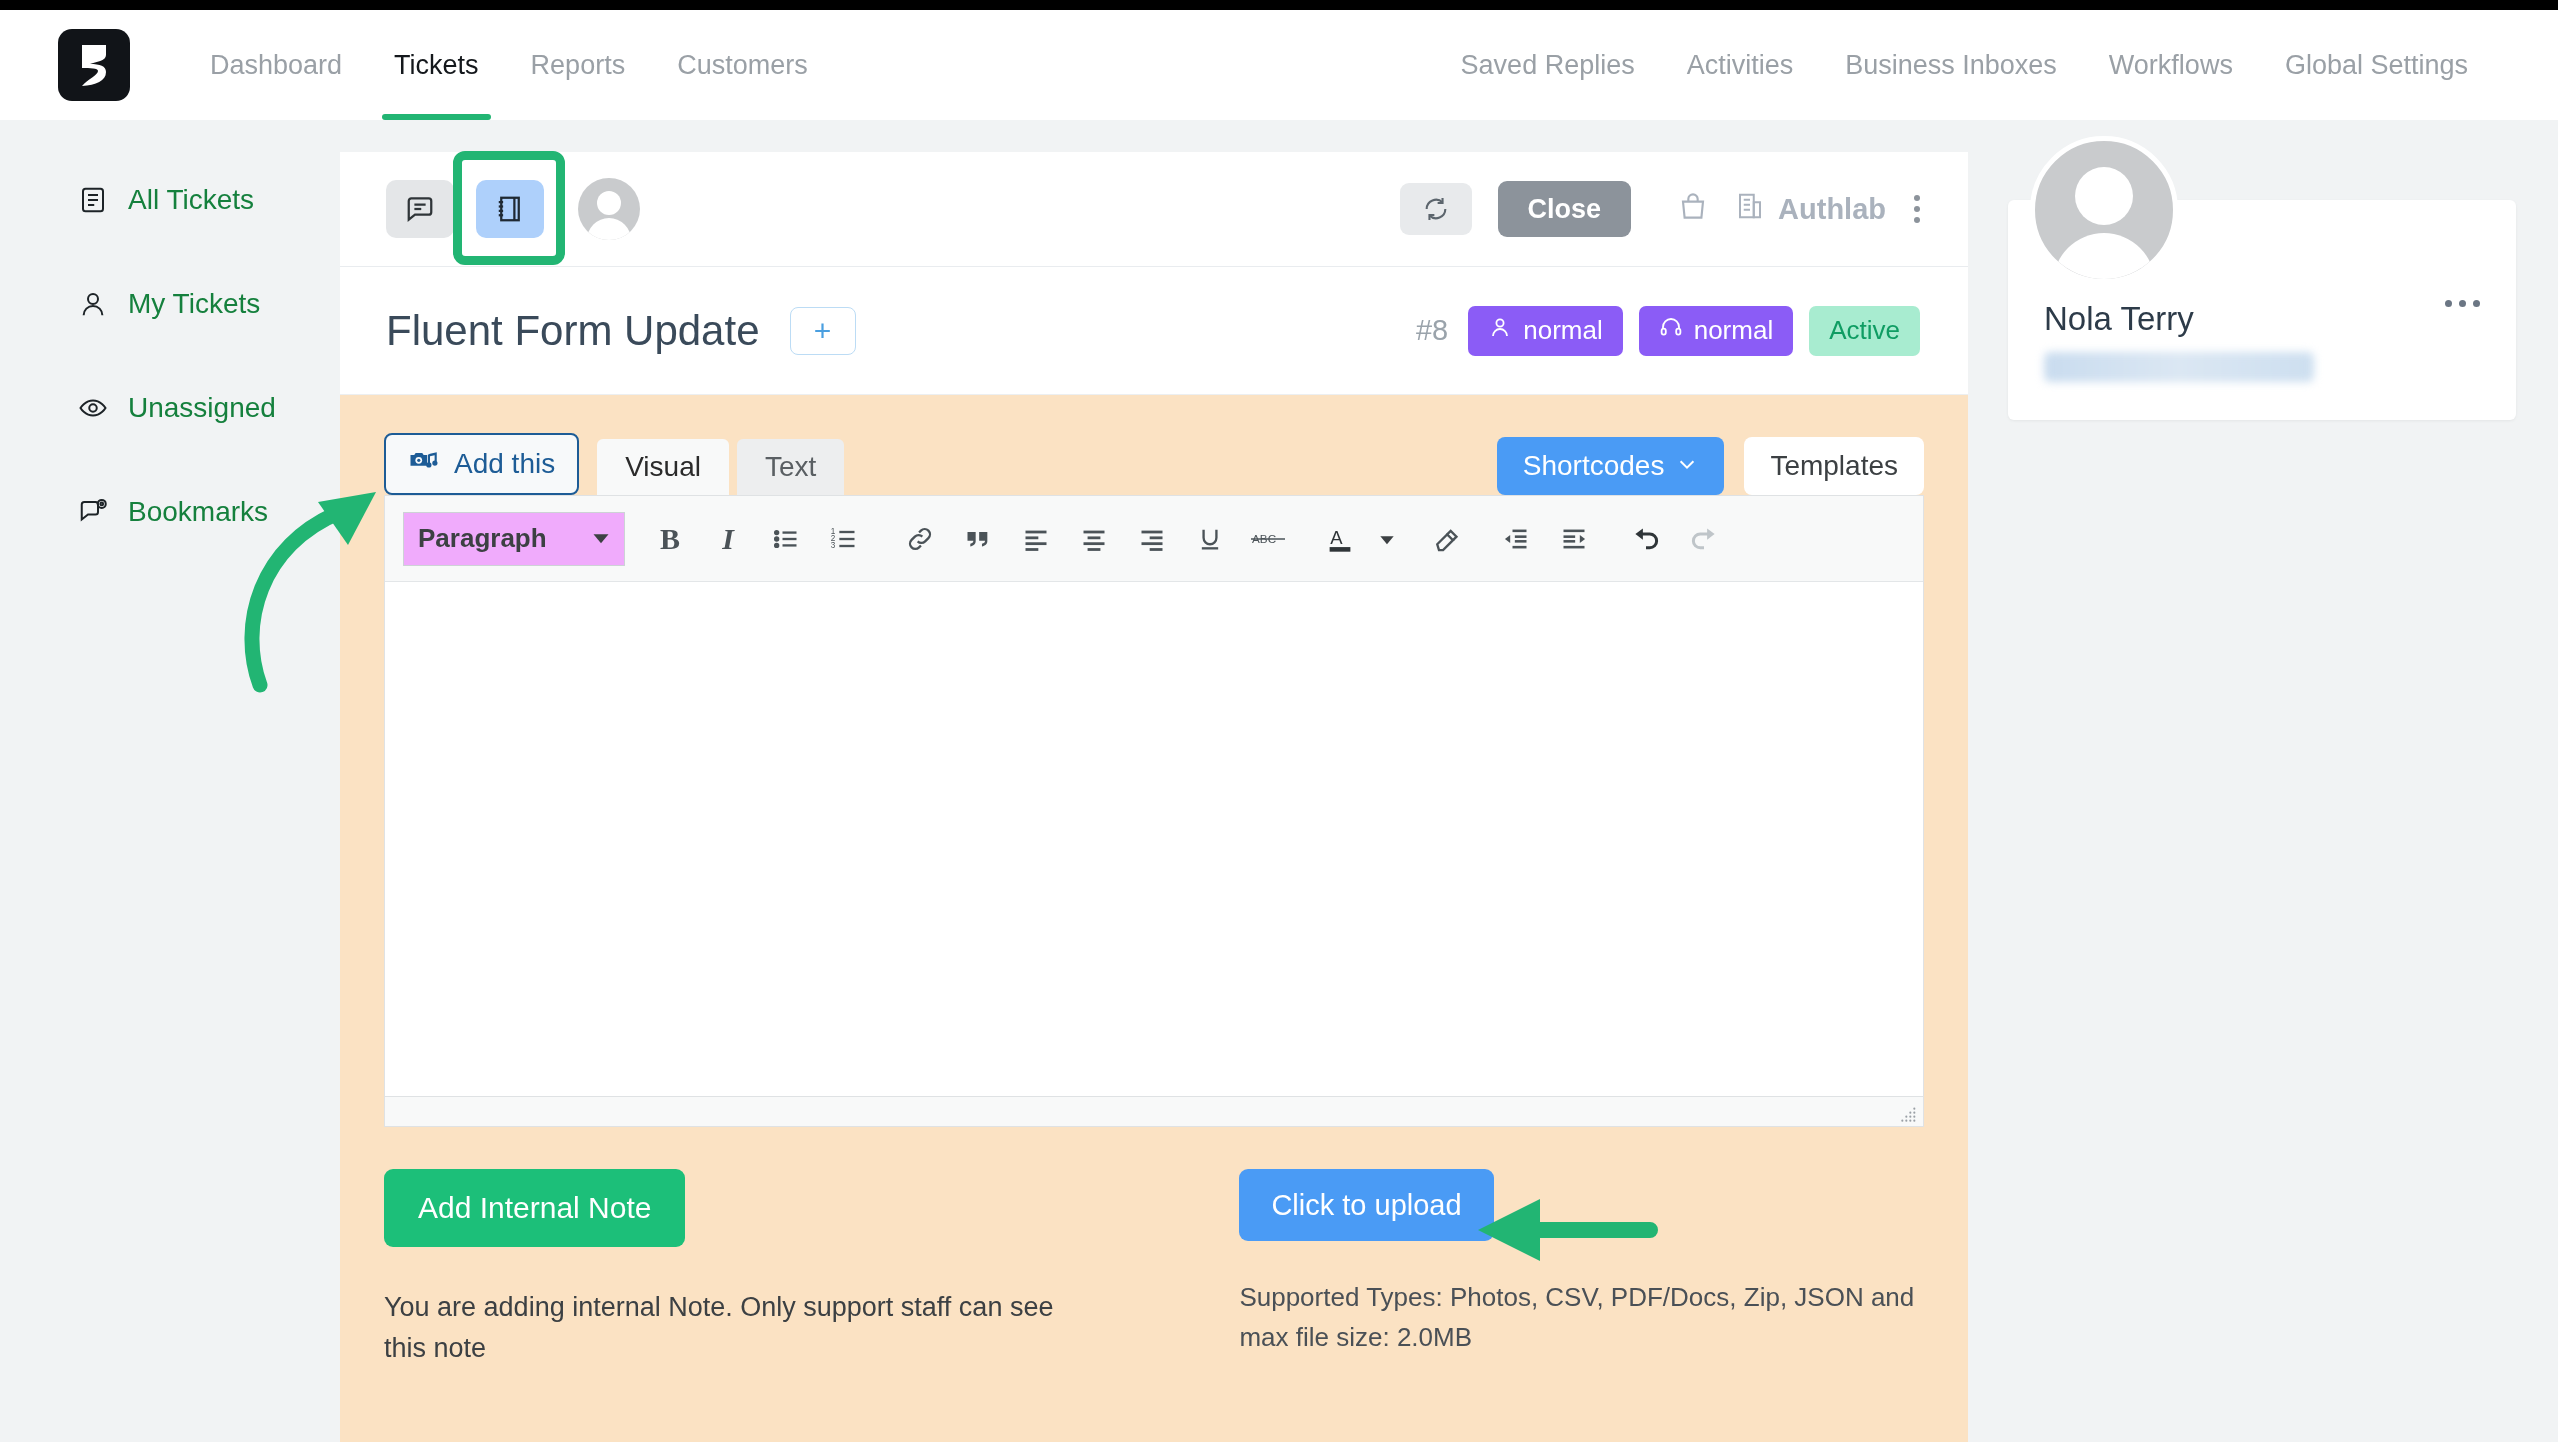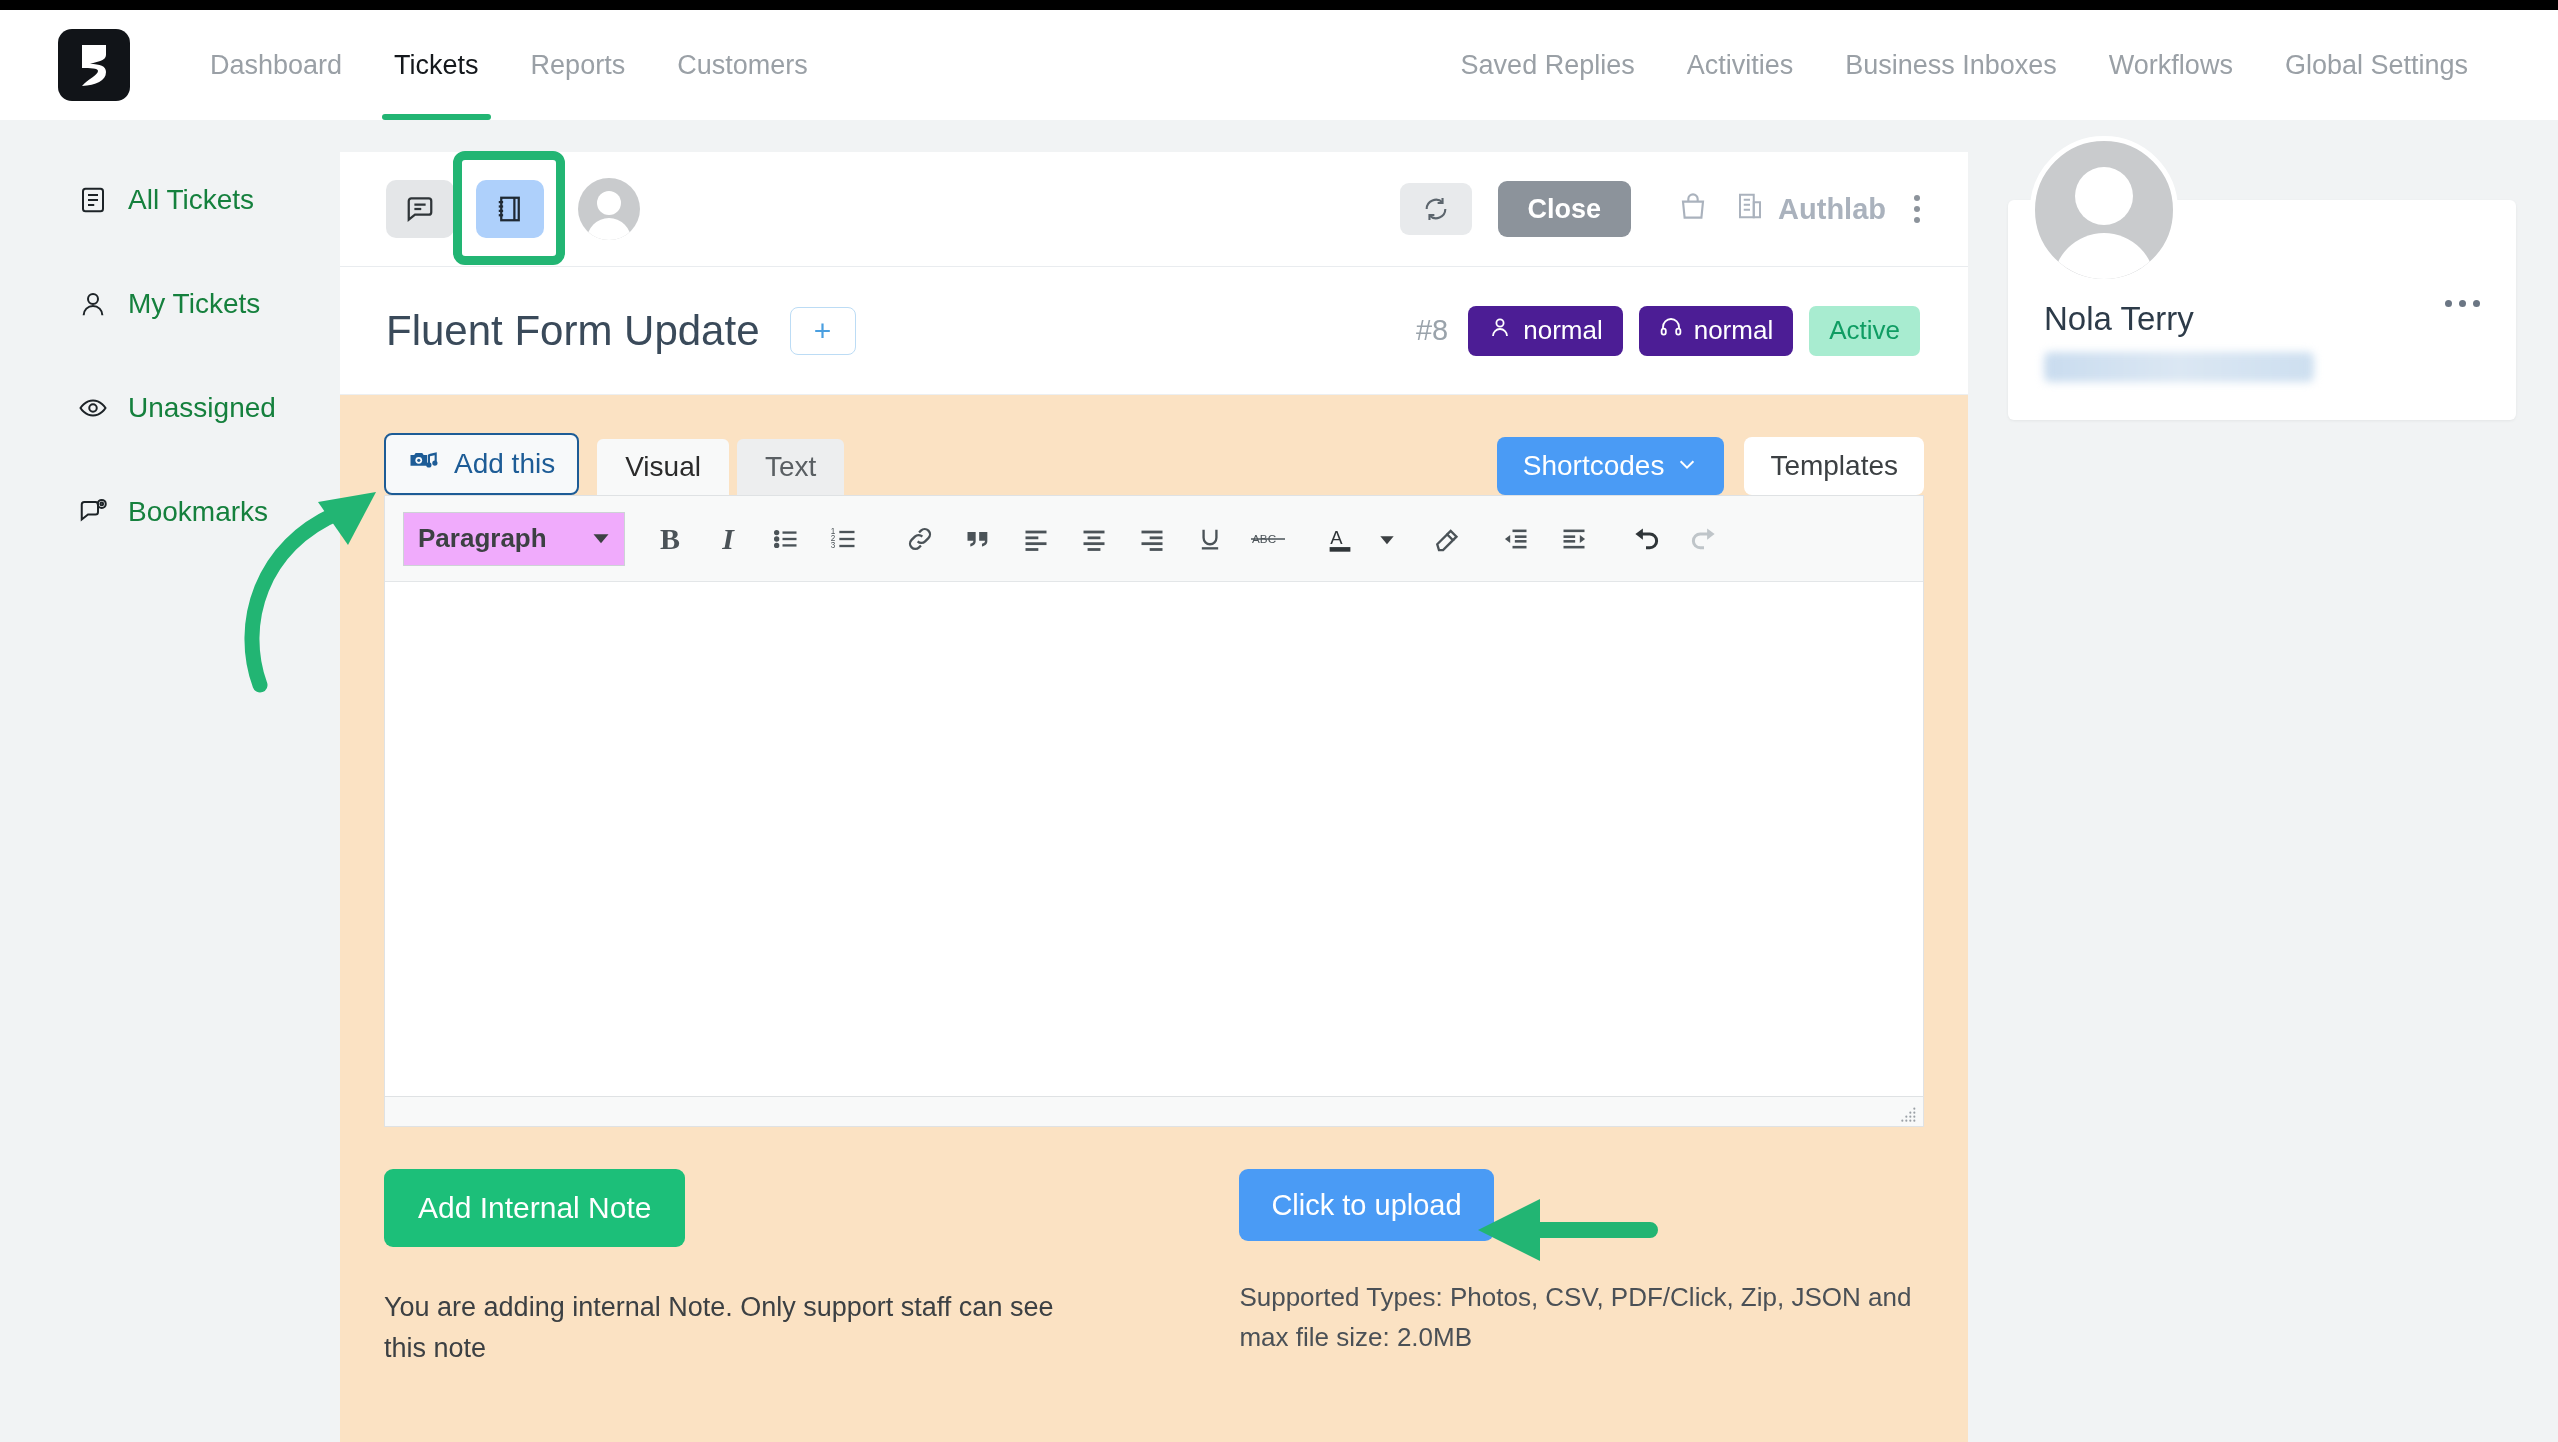--- a/index.html
+++ b/index.html
@@ -108,21 +108,21 @@
     margin-left:30px; width:66px; height:48px; border:1.5px solid #bcdcf5;
     border-radius:8px; background:#fff; display:flex; align-items:center;
     justify-content:center; color:#4a9fe0; font-size:30px; line-height:1;
   }
   .title-meta { margin-left:auto; display:flex; align-items:center; gap:16px; }
   .tnum { font-size:29px; color:#9aa3ab; margin-right:4px; }
   .chip {
     height:50px; padding:0 20px; border-radius:7px; display:flex;
     align-items:center; gap:11px; font-size:26px; white-space:nowrap;
   }
-  .chip.grey { background:#4c1d95; color:#ffffff;border-radius:8px; }
+  .chip.grey { background:#8b5cf6; color:#ffffff; }
   .chip.green { background:#a8ecd0; color:#0f9d63; }
 
   
   .composer {
     background:#fbe2c3; width:1628px; padding:34px 44px 0 44px; height:1066px;
   }
   .composer-top { display:flex; align-items:flex-end; height:66px; }
   .addmedia {
     height:62px; padding:0 22px; border:2px solid #1d5c96; border-radius:8px;
     background:#f7f9fa; display:flex; align-items:center; gap:16px;
@@ -565,21 +565,21 @@
         </span>
       </div>
 
       <div class="bottom-row">
         <div class="left-col">
           <div class="note-btn">Add Internal Note</div>
           <div class="helper">You are adding internal Note. Only support staff can see this note</div>
         </div>
         <div class="right-col">
           <div class="upload-btn">Click to upload</div>
-          <div class="upload-help">Supported Types: Photos, CSV, PDF/Click, Zip, JSON and max file size: 2.0MB</div>
+          <div class="upload-help">Supported Types: Photos, CSV, PDF/Docs, Zip, JSON and max file size: 2.0MB</div>
         </div>
       </div>
     </div>
   </div>
 
   <div class="rpanel">
     <div class="avatar-lg"></div>
     <div class="ucard">
       <div class="uname">Nola Terry</div>
       <div class="umail-blur"></div>

